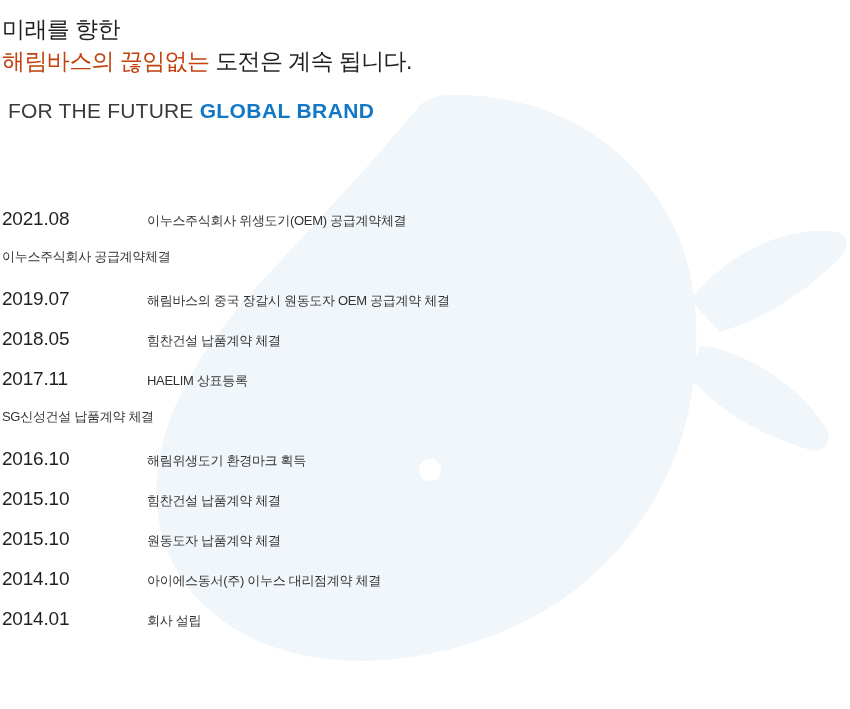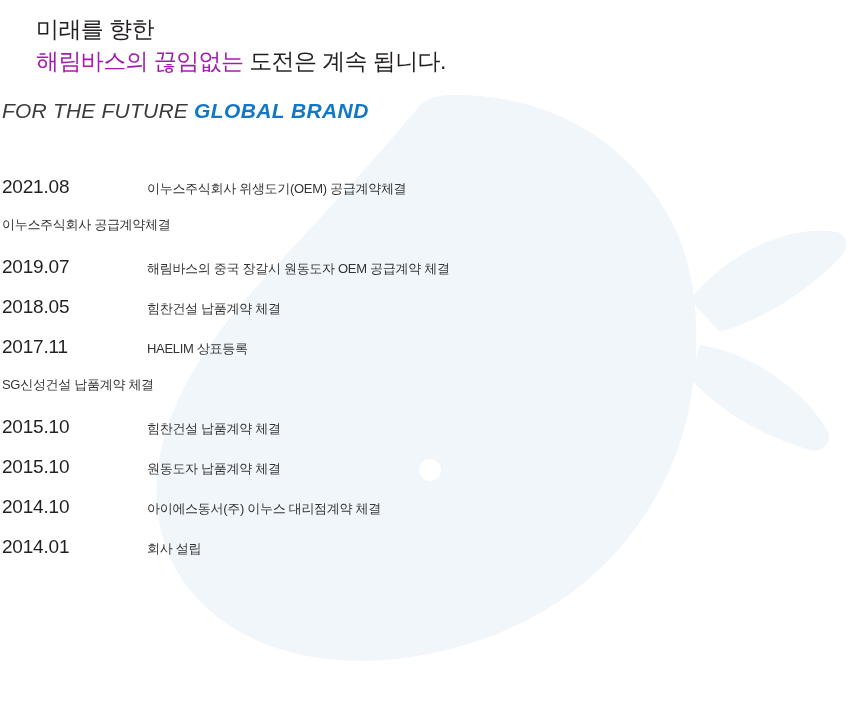--- a/index.html
+++ b/index.html
@@ -38,52 +38,50 @@
     padding: 8px 0 0 0;
   }
   .headline-line {
     font-size: 23px;
     line-height: 30px;
     font-weight: 400;
     letter-spacing: -0.6px;
     color: #231f20;
     white-space: nowrap;
     padding-left: 2px;
-    margin-left: 34px;
   }
   .headline-line.line1 {
     margin-top: 6px;
   }
   .headline-line.line2 {
     margin-top: 2px;
   }
   .accent {
-    color: #a21caf;
+    color: #c2410c;
   }
 
   .subhead {
     margin-top: 22px;
-    padding-left: 2px;
+    padding-left: 8px;
     font-size: 21px;
     line-height: 26px;
     letter-spacing: 0.2px;
     color: #3a3a3a;
     font-weight: 400;
     white-space: nowrap;
-    font-style: italic;
   }
   .subhead .brand {
     color: #1277c4;
     font-weight: 700;
     letter-spacing: 0.4px;
   }
 
   
   .history {
-    margin-top: 52px;
+    margin-top: 84px;
     padding-left: 2px;
   }
   .history-row {
     display: flex;
     align-items: baseline;
     height: 40px;
   }
   .history-year {
     width: 145px;
     flex: 0 0 145px;
@@ -158,20 +156,24 @@
         <div class="history-desc">힘찬건설 납품계약 체결</div>
       </div>
       <div class="history-row">
         <div class="history-year">2017.11</div>
         <div class="history-desc">HAELIM 상표등록</div>
       </div>
       <div class="history-row">
         <div class="history-desc">SG신성건설 납품계약 체결</div>
       </div>
       <div class="history-row">
+        <div class="history-year">2016.10</div>
+        <div class="history-desc">해림위생도기 환경마크 획득</div>
+      </div>
+      <div class="history-row">
         <div class="history-year">2015.10</div>
         <div class="history-desc">힘찬건설 납품계약 체결</div>
       </div>
       <div class="history-row">
         <div class="history-year">2015.10</div>
         <div class="history-desc">원동도자 납품계약 체결</div>
       </div>
       <div class="history-row">
         <div class="history-year">2014.10</div>
         <div class="history-desc">아이에스동서(주) 이누스 대리점계약 체결</div>

